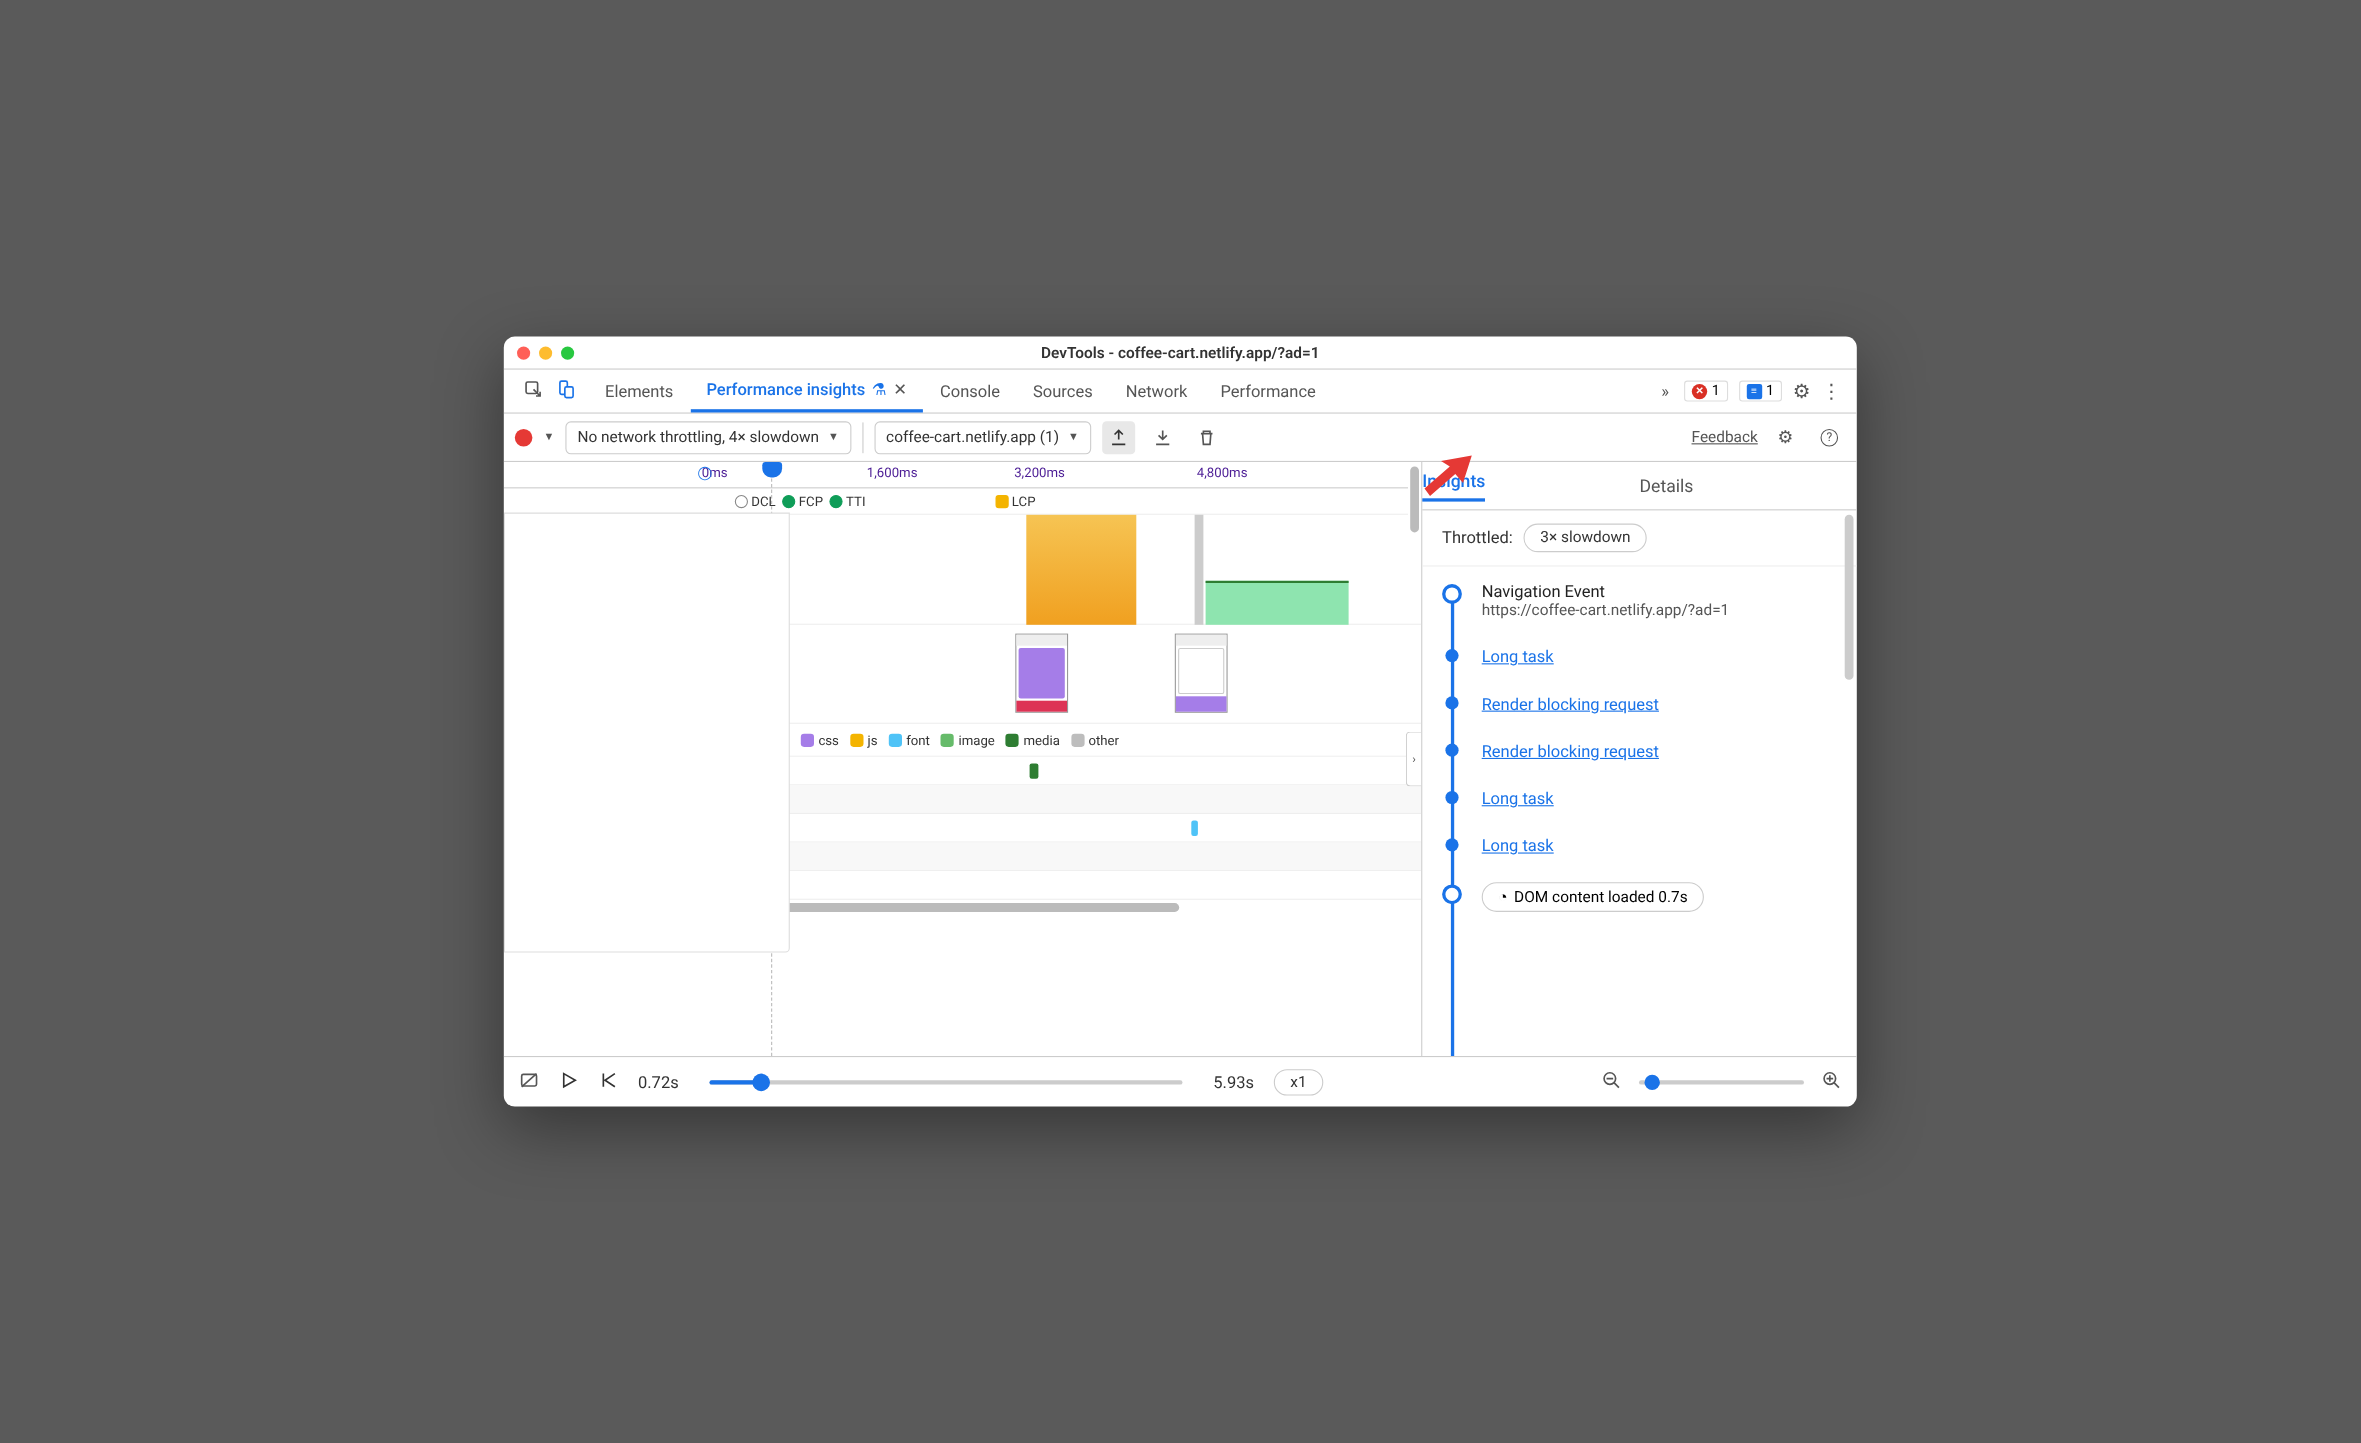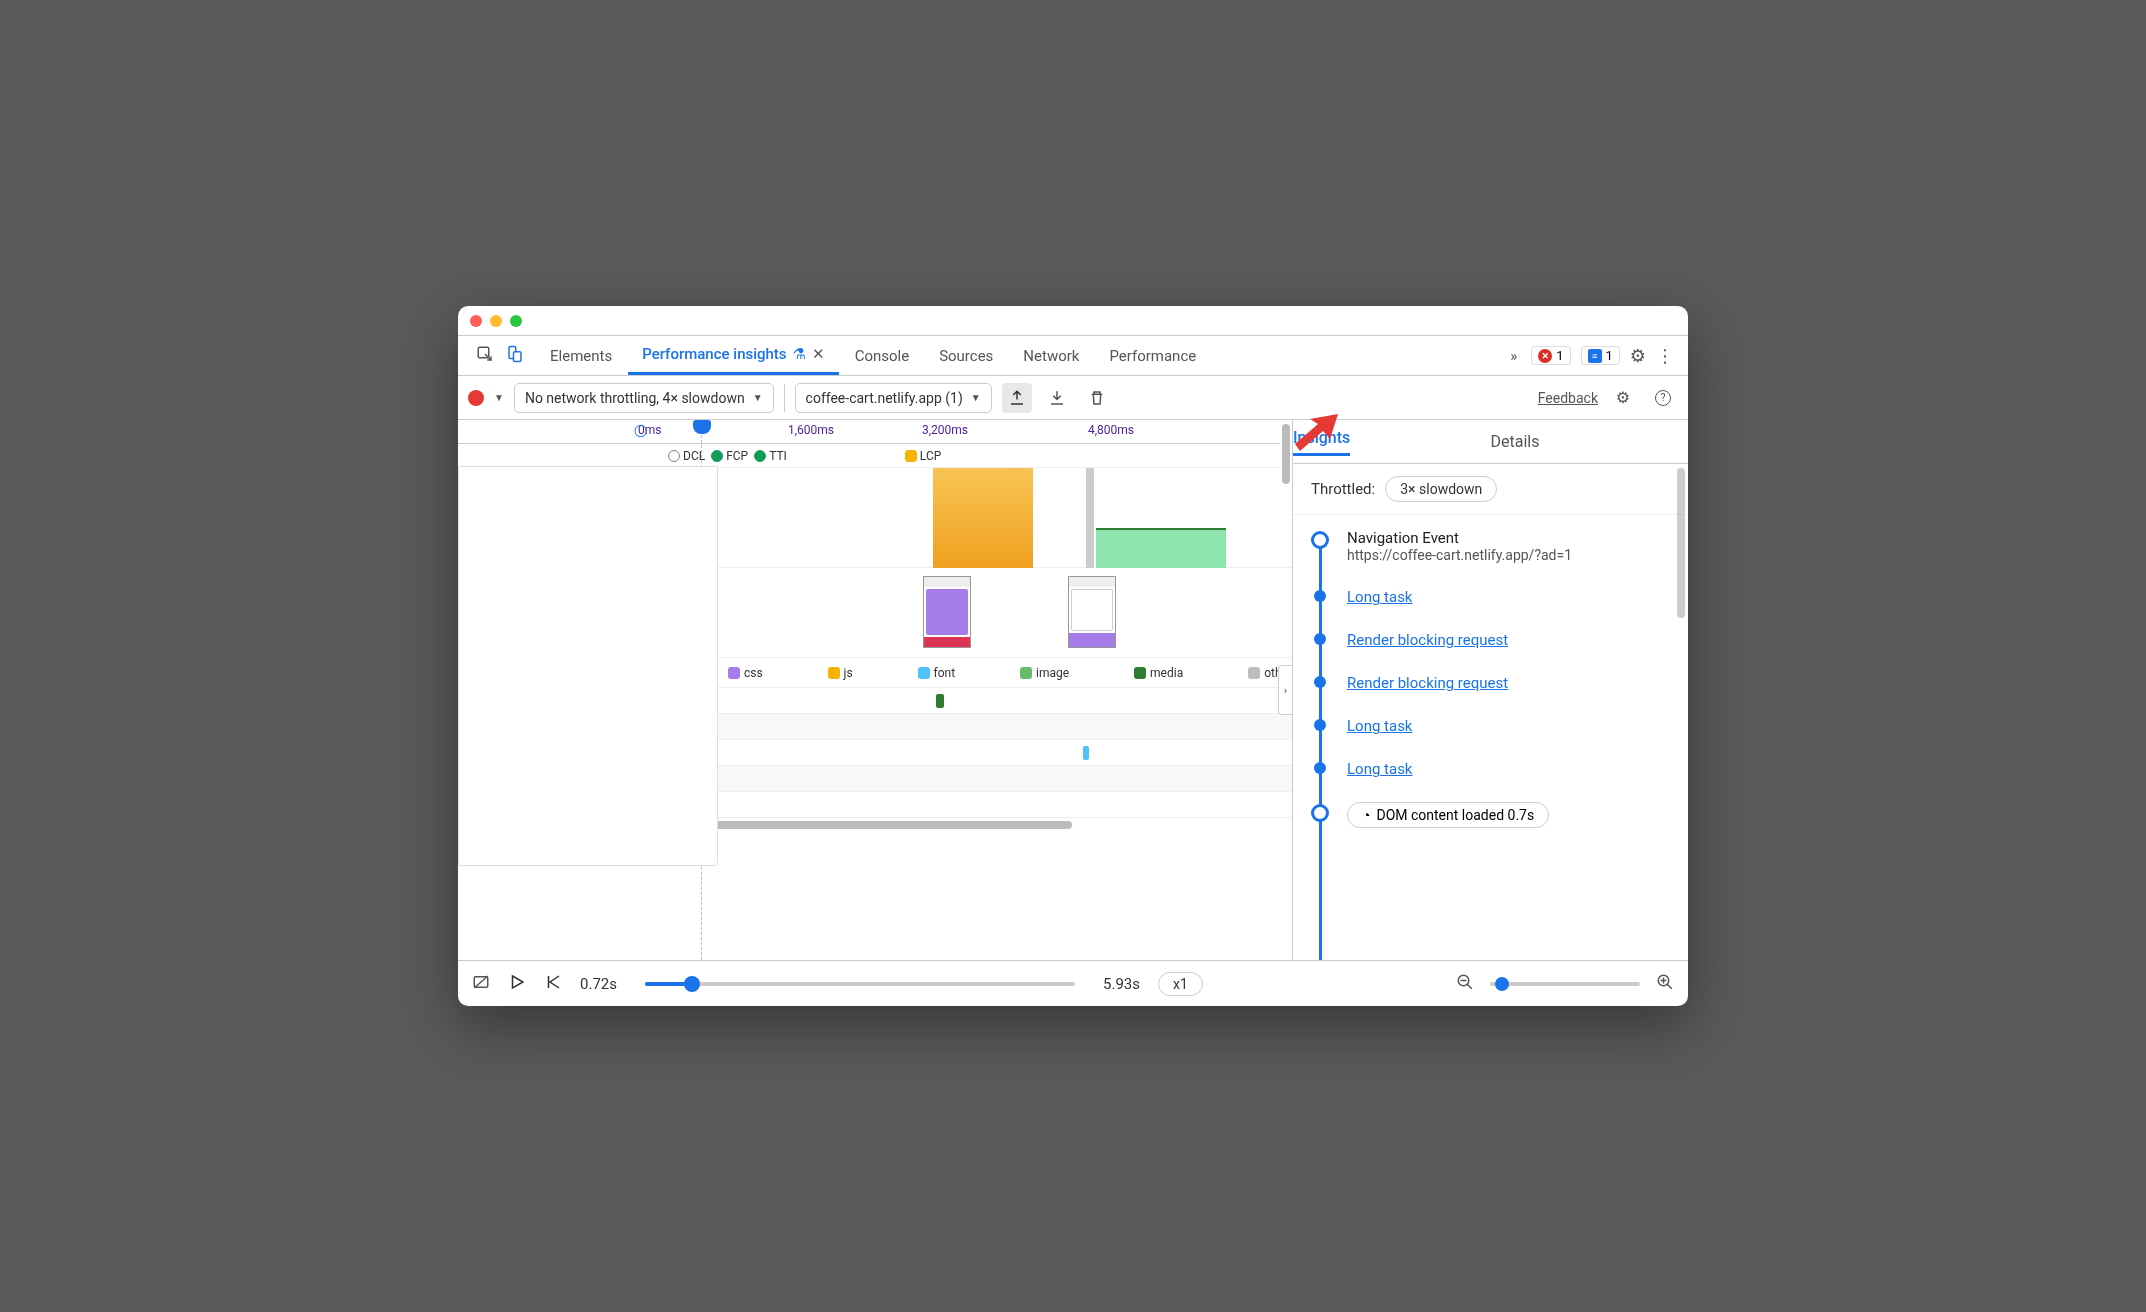--- a/index.html
+++ b/index.html
@@ -33,21 +33,21 @@
   .mk { display:flex; align-items:center; gap:3px;}
   .mk .c { width:12px; height:12px; border-radius:50%; border:1px solid #888;}
   .playhead { position:absolute; left:243px; top:0; bottom:0; border-left:1px dashed #bbb; z-index:5; pointer-events:none;}
   .playhead::before { content:''; position:absolute; top:0; left:-9px; width:18px; height:14px; background:#1a73e8; border-radius:3px 3px 8px 8px;}
   .flame-area { position:relative; flex:0 0 100px; border-bottom:1px solid #eee;}
   .flame-block { position:absolute; }
   .thumbs-row { height:90px; border-bottom:1px solid #eee; position:relative;}
   .thumb { position:absolute; top:8px; width:48px; height:72px; border:1px solid #999; background:#fff; display:flex; flex-direction:column;}
   .thumb .bar1{height:10px;background:#eee;}
   .thumb .mid{flex:1;background:#a57de8; margin:2px; border-radius:2px;}
-  .legend-row { height:30px; border-bottom:1px solid #eee; display:flex; align-items:center; gap:10px; padding-left:270px; font-size:12px; color:#333;justify-content:space-between;}
+  .legend-row { height:30px; border-bottom:1px solid #eee; display:flex; align-items:center; gap:10px; padding-left:270px; font-size:12px; color:#333;}
   .lg { display:flex; align-items:center; gap:4px;}
   .lg .sw { width:12px; height:12px; border-radius:3px;}
   .track { height:26px; border-bottom:1px solid #eee; position:relative; background:#f8f8f8;}
   .track.alt{background:#fff;}
   .seg { position:absolute; top:6px; height:14px; border-radius:2px;}
   .hscroll-stub { height:14px; background:#fff; display:flex; align-items:center; padding:0 6px;}
   .hscroll-stub .thm { height:8px; background:#bbb; border-radius:4px; width:74%; }
   .expand-caret { position:absolute; right:0; top:50%; transform:translateY(-50%); width:14px; height:50px; background:#fff; border:1px solid #ccc; border-right:none; border-radius:4px 0 0 4px; display:flex; align-items:center; justify-content:center; font-size:11px; color:#555; cursor:pointer; z-index:20;}
   .row-caret { position:absolute; left:2px; top:50%; transform:translateY(-50%); color:#555; font-size:11px; cursor:pointer;}
   .big-white { position:absolute; left:0; top:46px; width:260px; height:400px; background:#fff; border:1px solid #ddd; z-index:8; border-radius:0 0 4px 0;}
@@ -90,20 +90,21 @@
         <path d="M5 35 L28 15 L20 10 L48 5 L40 30 L33 22 L10 42 Z" fill="#e53935"></path>
       </svg>
   </div>
 
   <div class="titlebar">
     <div class="traffic">
       <div class="dot" style="background:#ff5f57"></div>
       <div class="dot" style="background:#febc2e"></div>
       <div class="dot" style="background:#28c840"></div>
     </div>
+    <div class="title-text">DevTools - coffee-cart.netlify.app/?ad=1</div>
   </div>
 
   <div class="tabs-row">
     <div class="inspect">
       <span><svg class="icon" viewBox="0 0 24 24">
             <rect x="3" y="3" width="14" height="14" rx="2" fill="none" stroke="#555" stroke-width="2"></rect>
             <path d="M12 12 L20 20 M20 15 L20 20 L15 20" fill="none" stroke="#555" stroke-width="2"></path>
           </svg></span>
       <span><svg class="icon" viewBox="0 0 24 24">
             <rect x="4" y="2" width="9" height="16" rx="2" fill="none" stroke="#1a73e8" stroke-width="2"></rect>

